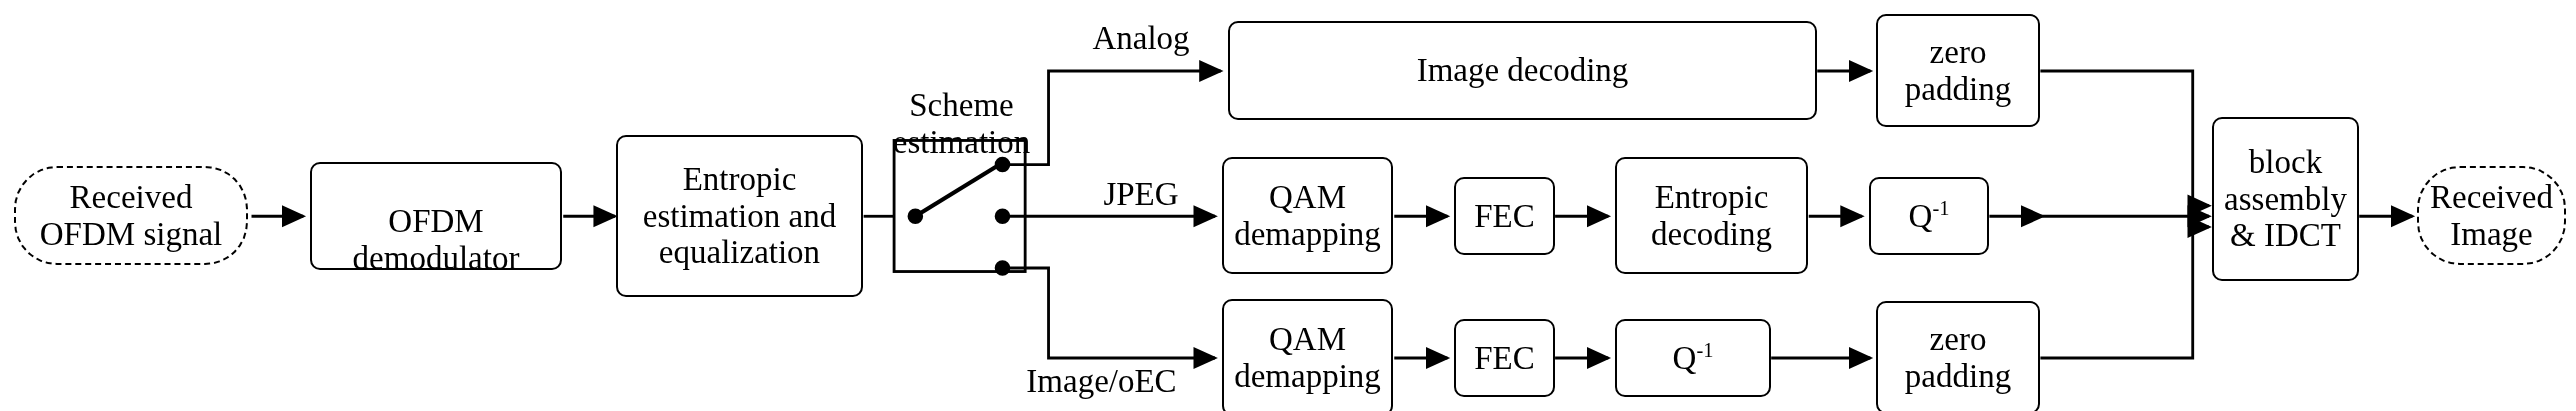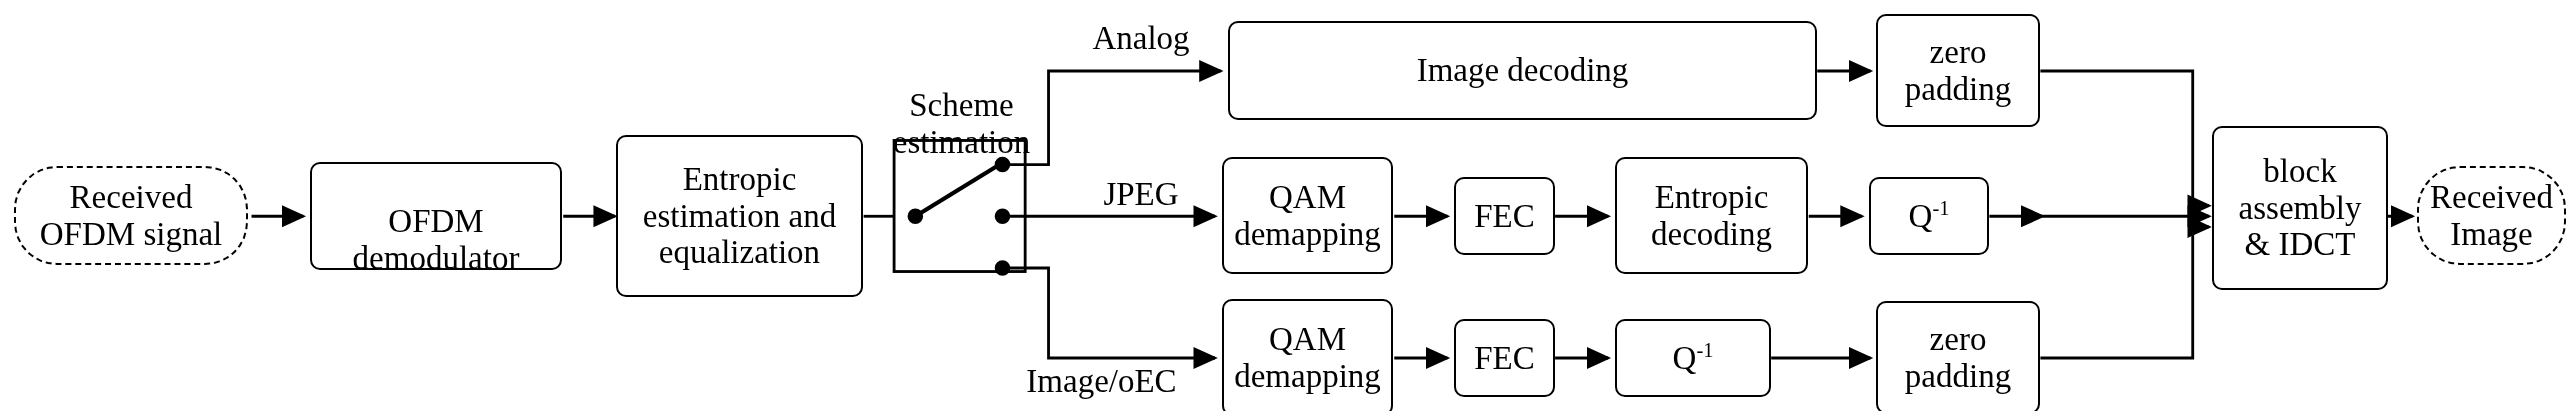--- a/index.html
+++ b/index.html
@@ -193,21 +193,21 @@
     <span>
       <span>Q</span><span class="sup">-1</span>
     </span>
   </div>
 
   <div class="node rounded" style="left:1876px; top:301px; width:164px; height:113px;">
     <span style="white-space:pre-line;">zero
 padding</span>
   </div>
 
-  <div class="node rounded" style="left:2212px; top:126px; width:176px; height:164px;">
+  <div class="node rounded" style="left:2212px; top:117px; width:147px; height:164px;">
     <span style="white-space:pre-line;">block
 assembly
 &amp; IDCT</span>
   </div>
 
   <div class="node terminal" style="left:2417px; top:166px; width:149px; height:99px;">
     <span style="white-space:pre-line;">Received
 Image</span>
   </div>
 

